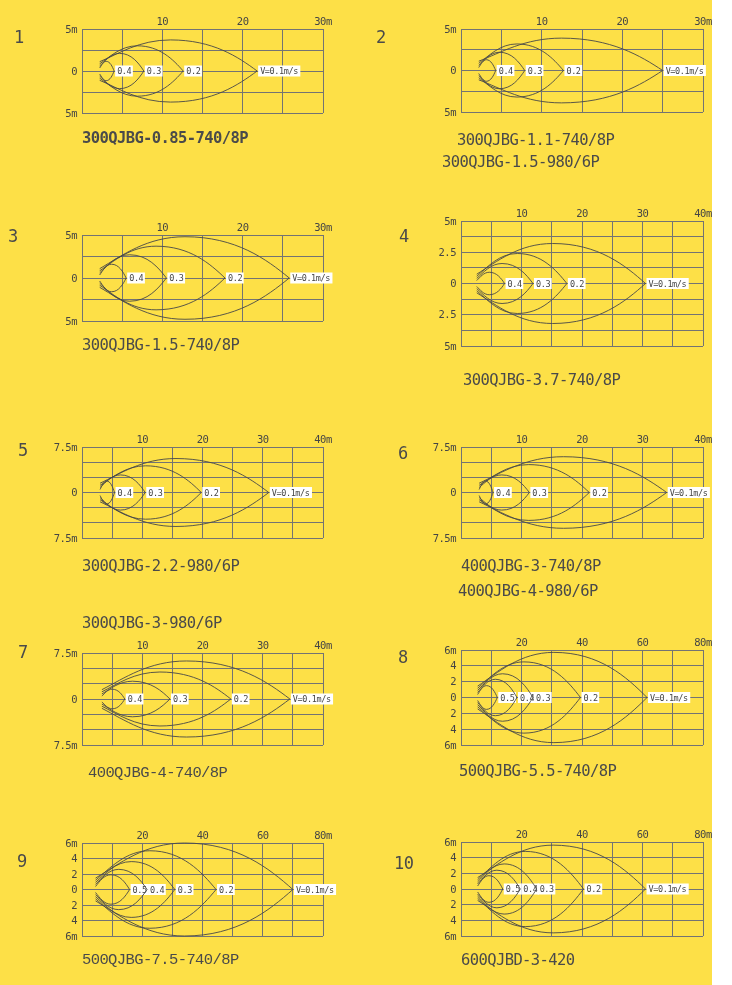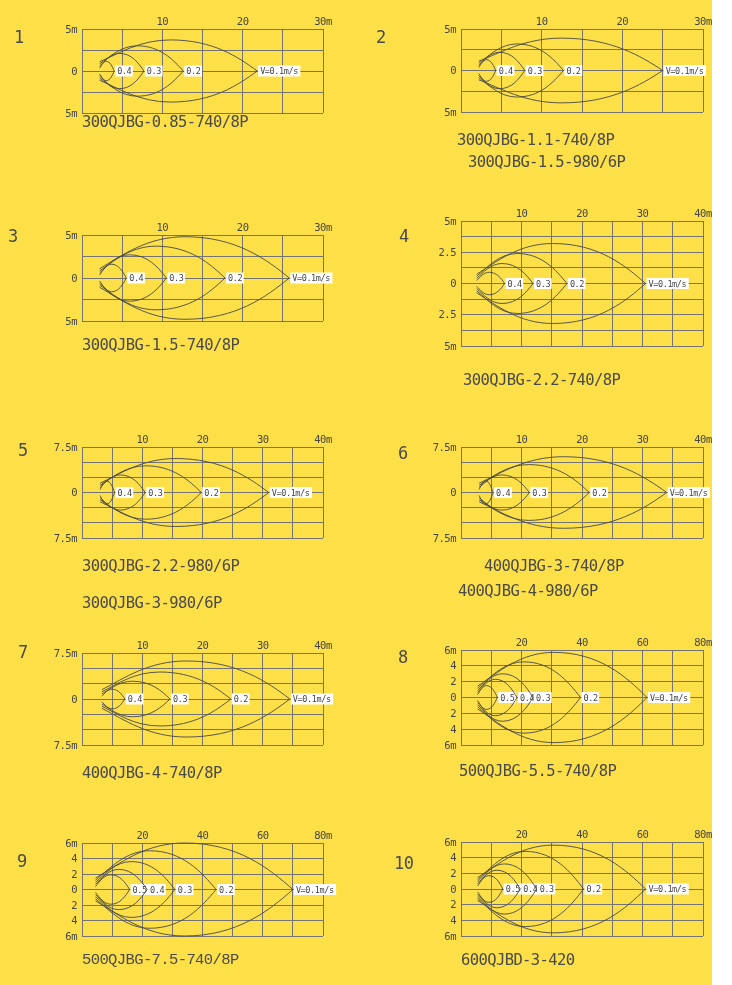--- a/index.html
+++ b/index.html
@@ -571,36 +571,36 @@
       C 497.784 864.8733333333333 519.609375 845.1333333333333 553.186875 845.1333333333333
       C 598.5165 845.1333333333333 625.3785 869.26 645.525 889
       C 625.3785 908.74 598.5165 932.8666666666667 553.186875 932.8666666666667
       C 519.609375 932.8666666666667 497.784 913.1266666666667 477.6375 900.4" fill="none" stroke="#474747" stroke-width="0.9"></path>
         <rect x="646.525" y="883.5" width="42.2" height="11" fill="#fff"></rect>
         <text x="648.525" y="892" class="ctrlabel">V=0.1m/s</text>
       </g>
     </svg>
   <div id="labels">
       <div class="chart-number" style="left: 14px; top: 27px;">1</div>
-      <div class="chart-caption" style="left: 82px; top: 113px;">300QJBG-0.85-740/8P</div>
+      <div class="chart-caption" style="left: 82px; top: 129px; font-weight: bold;">300QJBG-0.85-740/8P</div>
       <div class="chart-number" style="left: 376px; top: 27px;">2</div>
       <div class="chart-caption" style="left: 457px; top: 131px;">300QJBG-1.1-740/8P</div>
-      <div class="chart-caption" style="left: 468px; top: 153px;">300QJBG-1.5-980/6P</div>
+      <div class="chart-caption" style="left: 442px; top: 153px;">300QJBG-1.5-980/6P</div>
       <div class="chart-number" style="left: 8px; top: 226px;">3</div>
       <div class="chart-caption" style="left: 82px; top: 336px;">300QJBG-1.5-740/8P</div>
       <div class="chart-number" style="left: 399px; top: 226px;">4</div>
-      <div class="chart-caption" style="left: 463px; top: 371px;">300QJBG-2.2-740/8P</div>
+      <div class="chart-caption" style="left: 463px; top: 371px;">300QJBG-3.7-740/8P</div>
       <div class="chart-number" style="left: 18px; top: 440px;">5</div>
       <div class="chart-caption" style="left: 82px; top: 557px;">300QJBG-2.2-980/6P</div>
-      <div class="chart-caption" style="left: 82px; top: 594px;">300QJBG-3-980/6P</div>
+      <div class="chart-caption" style="left: 82px; top: 614px;">300QJBG-3-980/6P</div>
       <div class="chart-number" style="left: 398px; top: 443px;">6</div>
-      <div class="chart-caption" style="left: 461px; top: 557px; margin-left: 23px;">400QJBG-3-740/8P</div>
+      <div class="chart-caption" style="left: 461px; top: 557px;">400QJBG-3-740/8P</div>
       <div class="chart-caption" style="left: 458px; top: 582px;">400QJBG-4-980/6P</div>
       <div class="chart-number" style="left: 18px; top: 642px;">7</div>
-      <div class="chart-caption" style="left: 82px; top: 764px;">400QJBG-4-740/8P</div>
+      <div class="chart-caption" style="left: 88px; top: 764px; font-family: Liberation Mono, monospace;">400QJBG-4-740/8P</div>
       <div class="chart-number" style="left: 398px; top: 647px;">8</div>
       <div class="chart-caption" style="left: 459px; top: 762px;">500QJBG-5.5-740/8P</div>
       <div class="chart-number" style="left: 17px; top: 851px;">9</div>
       <div class="chart-caption" style="left: 82px; top: 951px; font-family: Liberation Mono, monospace;">500QJBG-7.5-740/8P</div>
       <div class="chart-number" style="left: 394px; top: 853px;">10</div>
       <div class="chart-caption" style="left: 461px; top: 951px;">600QJBD-3-420</div>
     </div>
 </div>
 
 </body></html>

